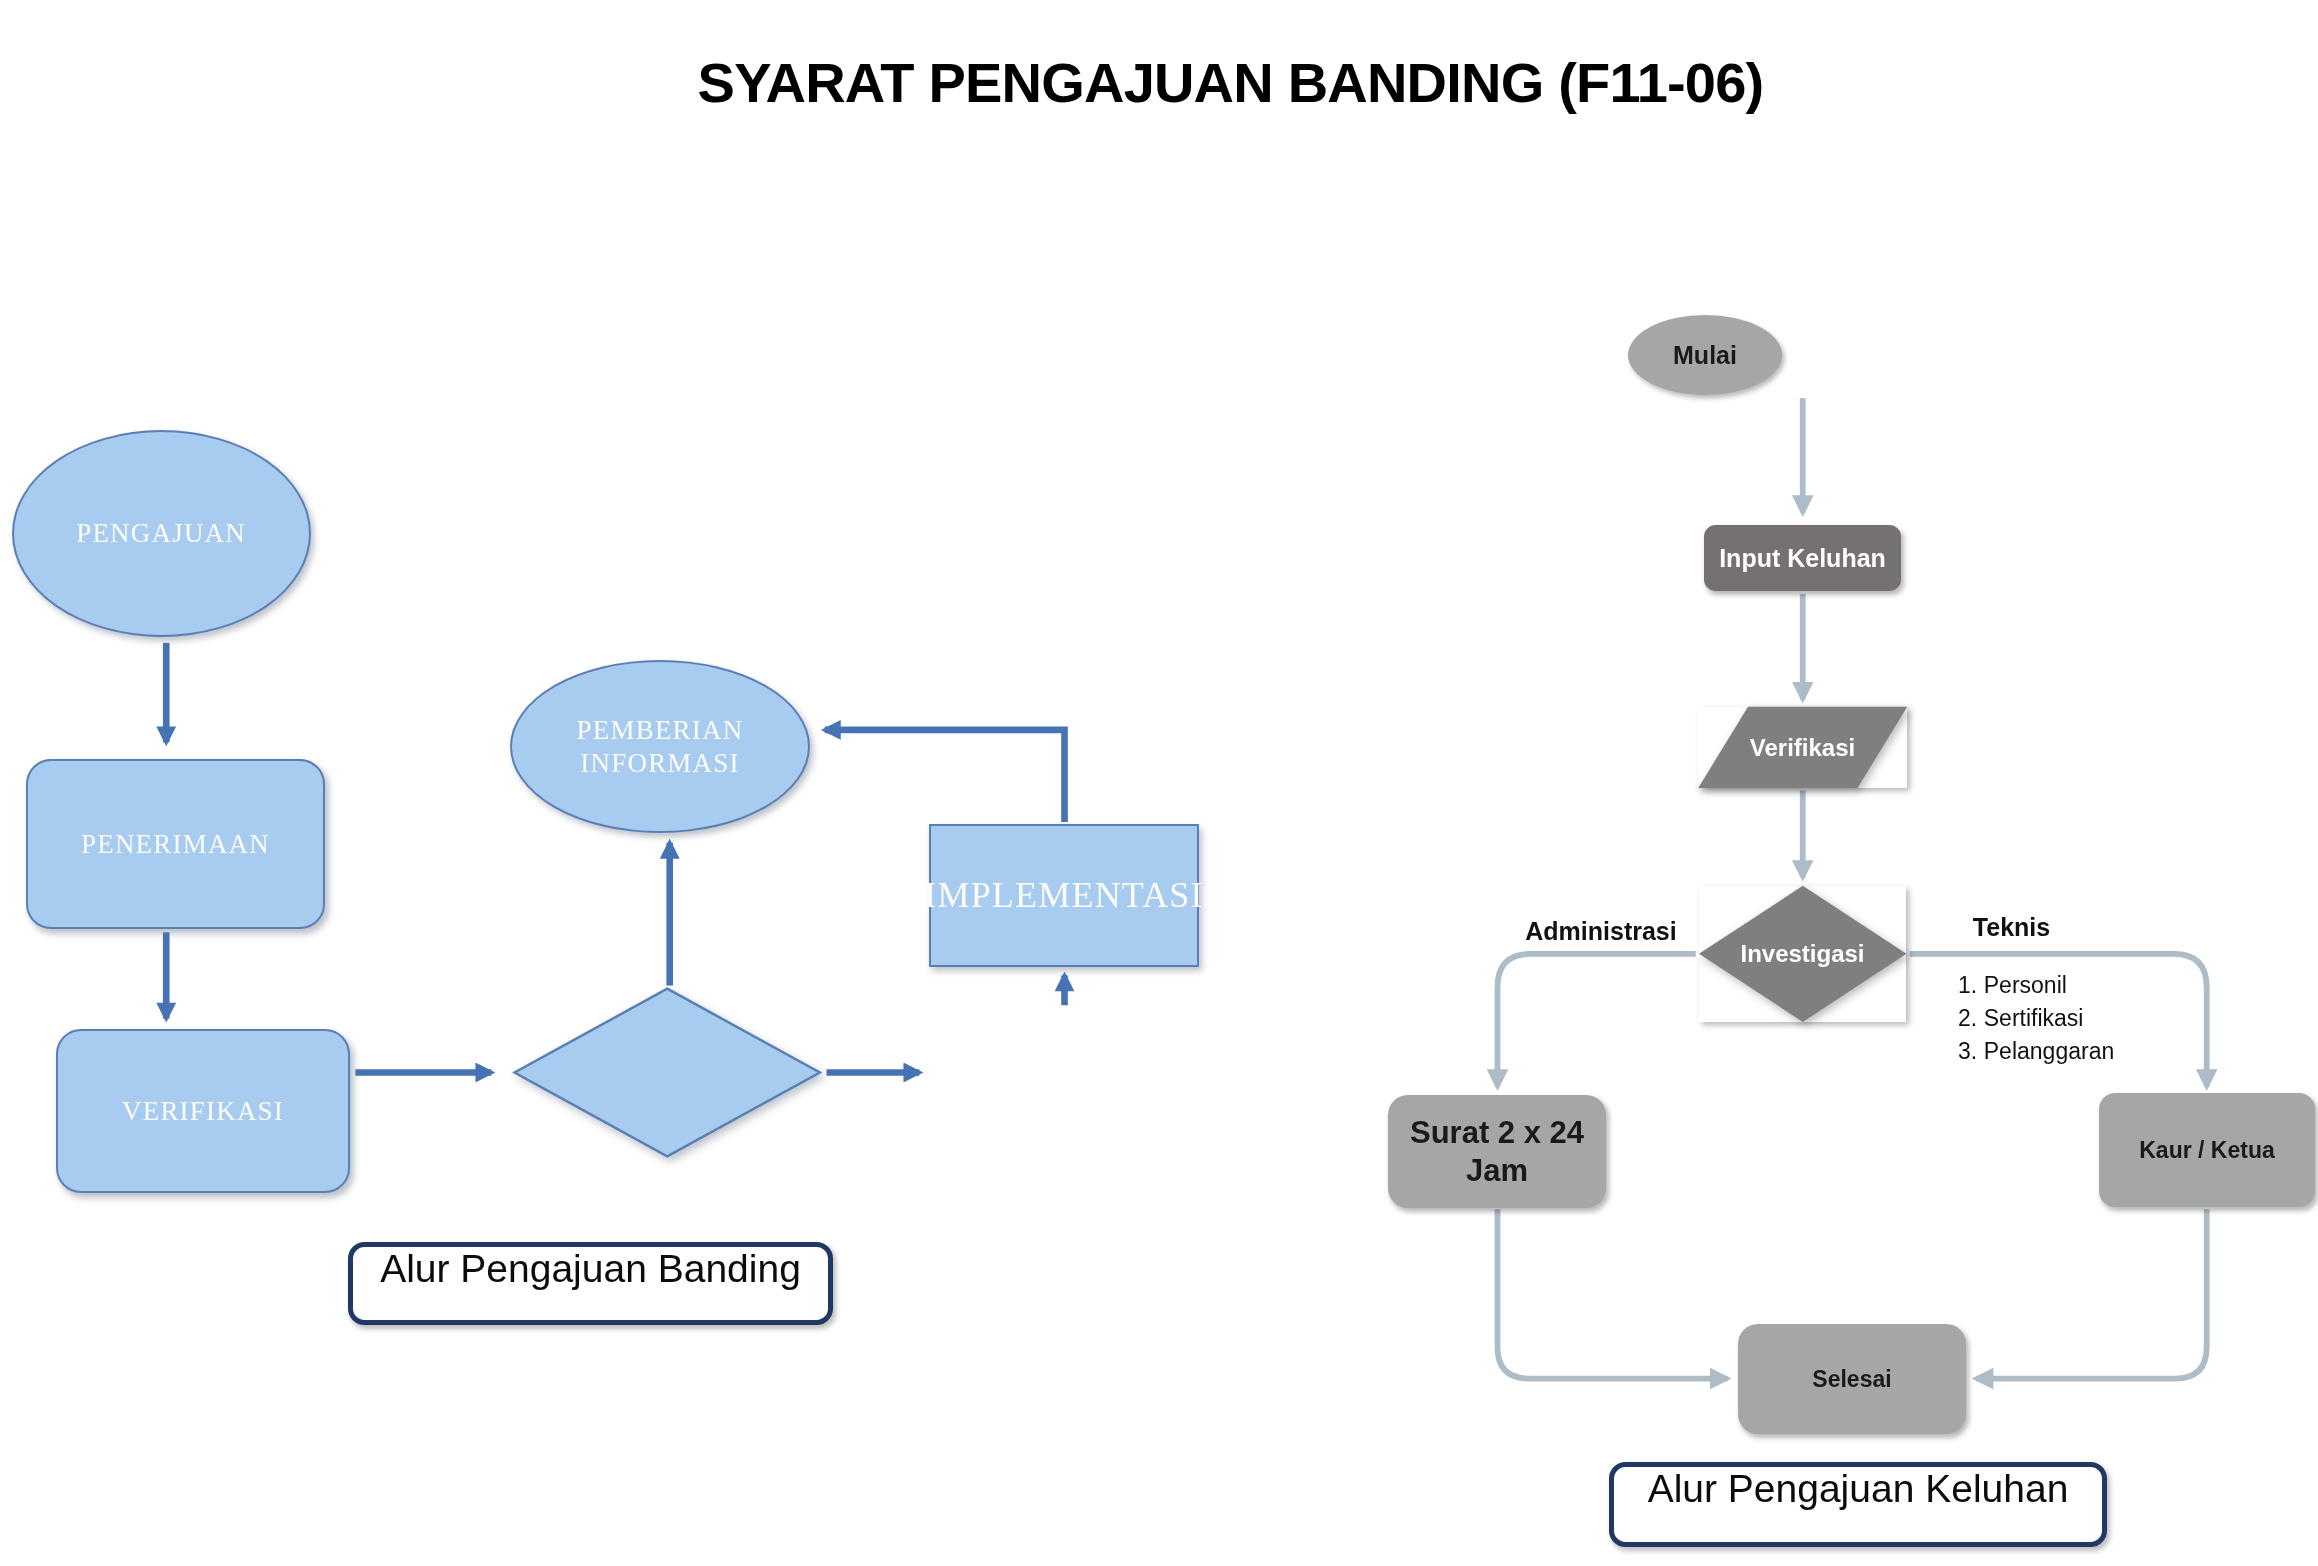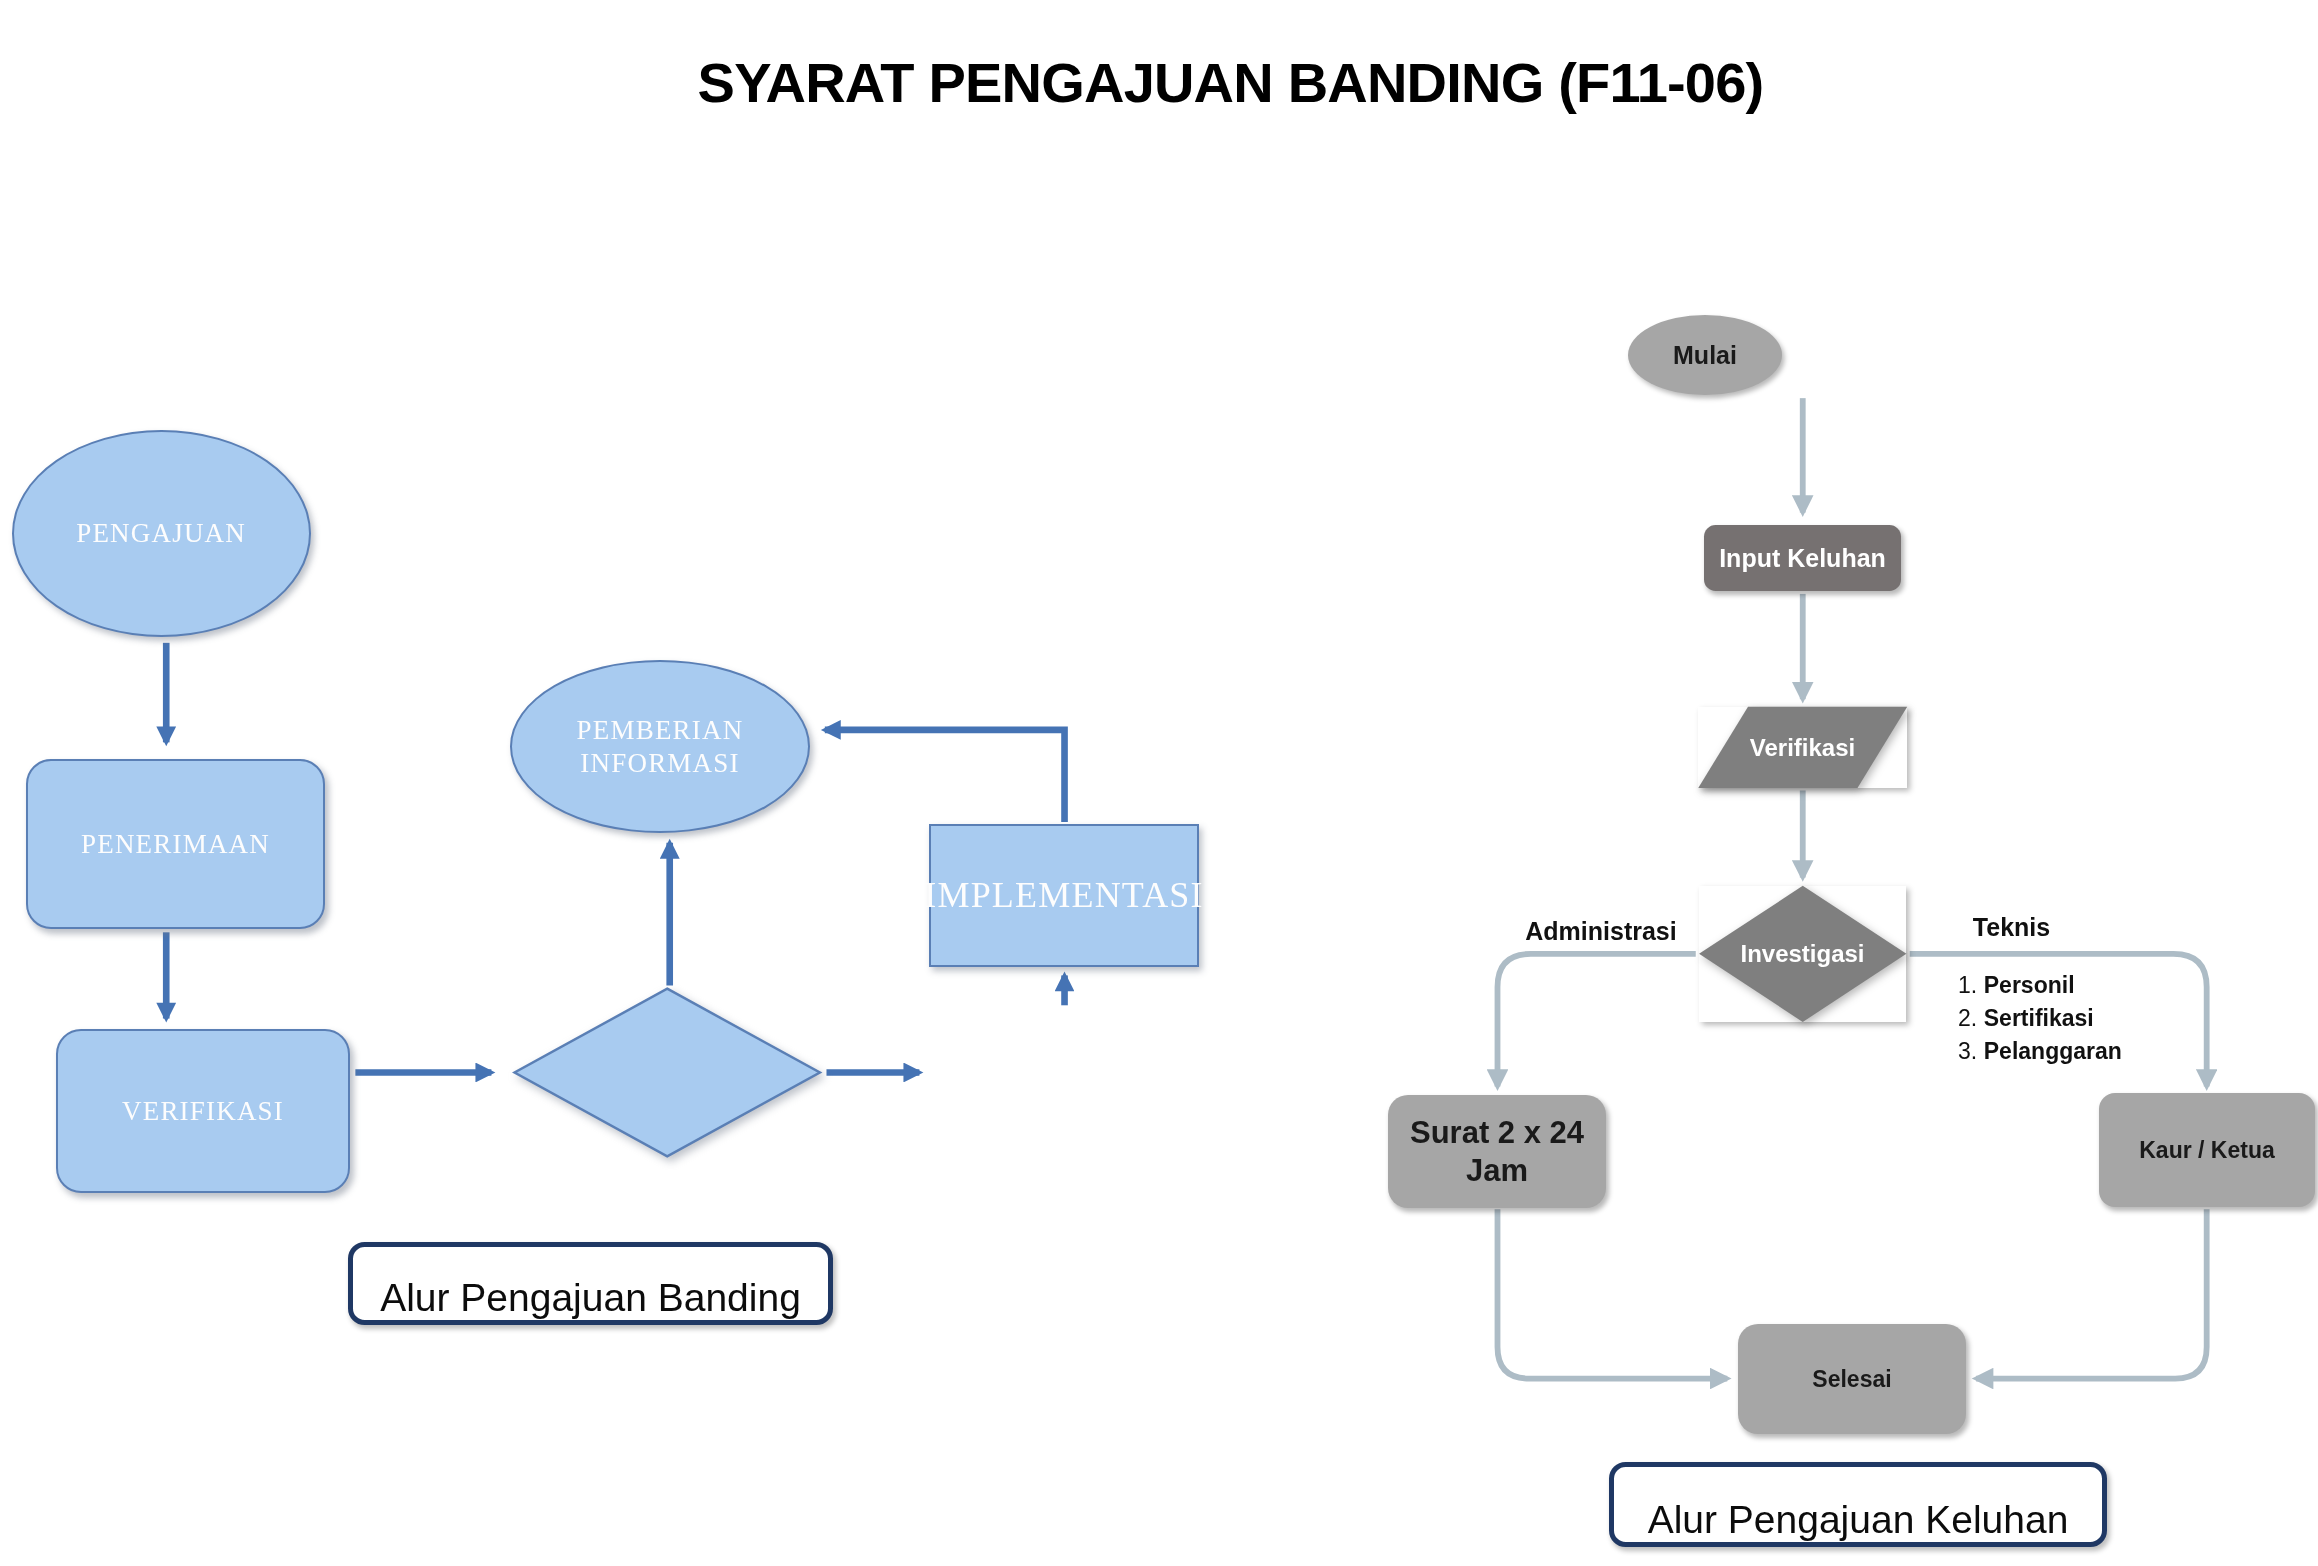--- a/index.html
+++ b/index.html
@@ -18,23 +18,23 @@
   .overlay{background:none;border:none;box-shadow:none;}
   .gnode{font-weight:bold;font-size:25px;color:#1a1a1a;
          box-shadow:2.5px 3.3px 5.8px rgba(0,0,0,.28);}
   .gray-light{background:#A6A6A6;}
   .gray-dark{background:#767171;color:#ffffff;}
   .white-text{color:#ffffff;}
   .branch-label{position:absolute;font-weight:bold;font-size:25px;color:#111;text-align:center;}
   .tech-list{position:absolute;left:1958px;top:969px;font-size:23px;color:#111;}
   .tech-list .row{height:33px;display:flex;align-items:center;}
   .tech-list .num{font-weight:normal;margin-right:6.6px;}
-  .tech-list .item{font-weight:bold;}
+  .tech-list .item{font-weight:normal;}
   .caption-box{position:absolute;box-sizing:border-box;background:#ffffff;
-               border:5px solid #1F3864;border-radius:16.6px;display:flex;align-items:flex-end;
+               border:5px solid #1F3864;border-radius:16.6px;display:flex;align-items:flex-start;
                justify-content:center;font-size:39px;color:#0c0c0c;
                box-shadow:2.5px 3.3px 5px rgba(0,0,0,.25);}
   
   #n-pengajuan{left:11.6px;top:430px;width:299px;height:207px;}
   #n-penerimaan{left:26px;top:759px;width:299px;height:170px;}
   #n-verifikasi{left:56px;top:1029px;width:294px;height:164px;}
   #n-keputusan{left:514px;top:989px;width:305px;height:168px;}
   #n-pemberian{left:510px;top:660px;width:300px;height:173px;}
   #n-implementasi{left:929px;top:824px;width:270px;height:143px;border-radius:0;font-size:36px;}
   #n-tindak{left:929px;top:1010px;width:270px;height:115px;border-radius:0;font-size:26.5px;}

